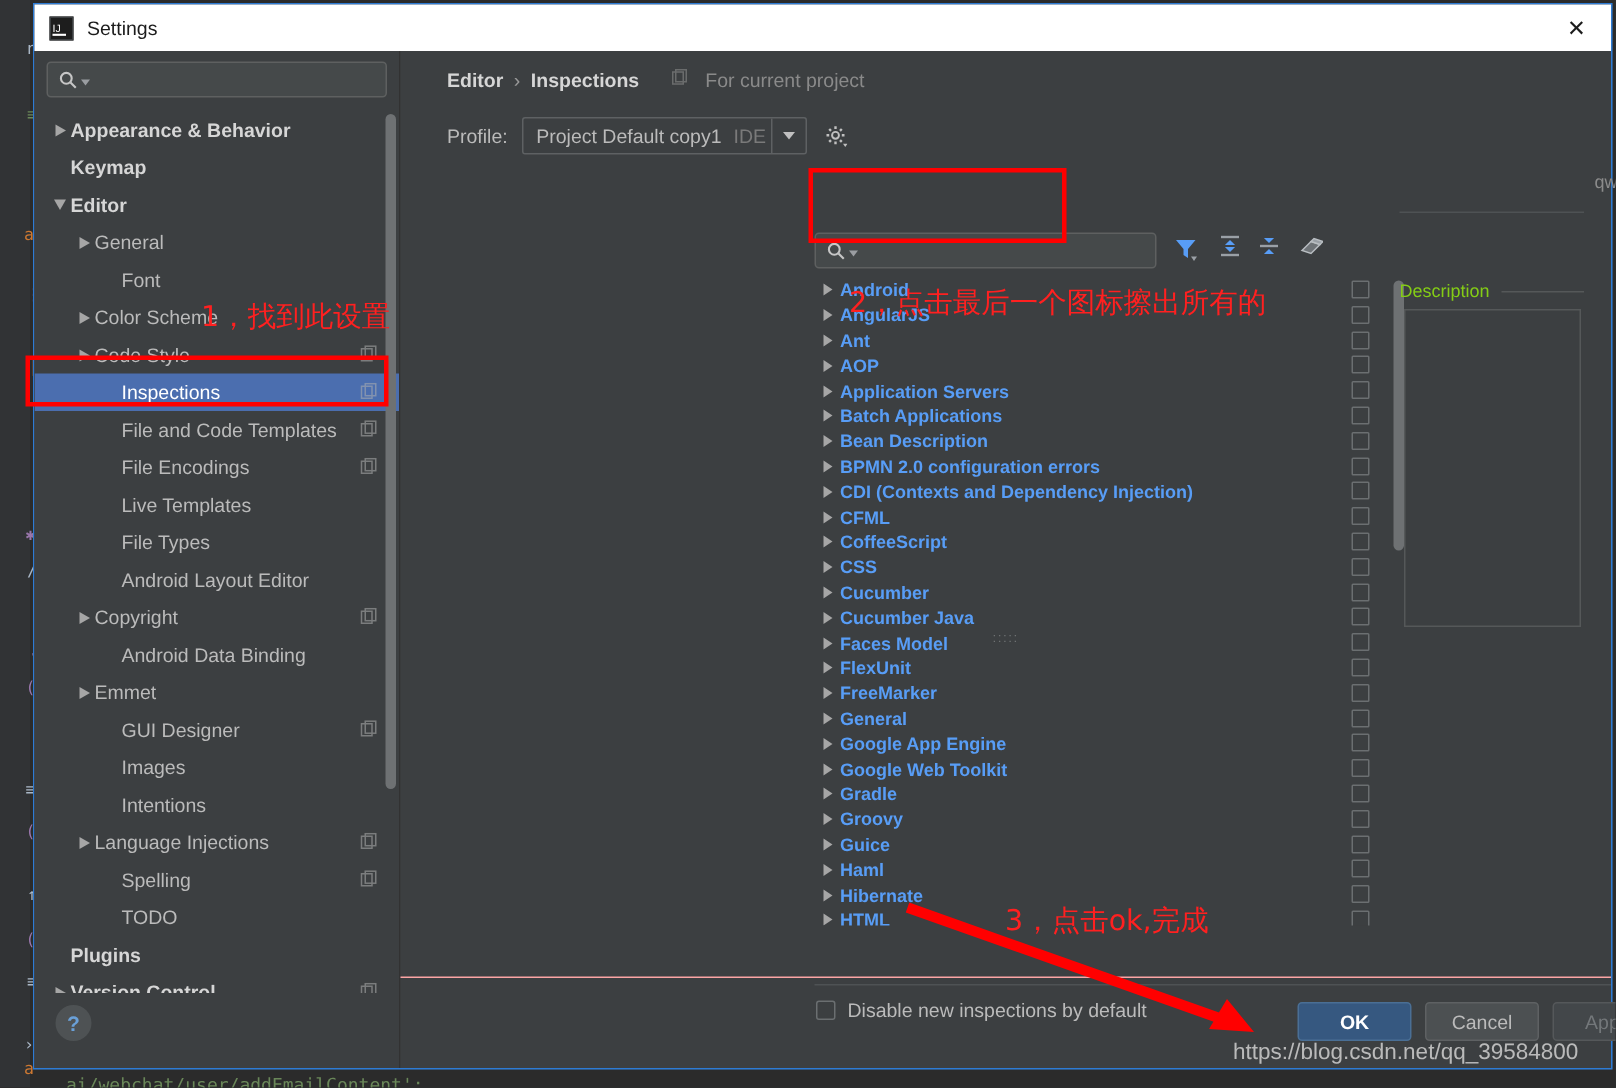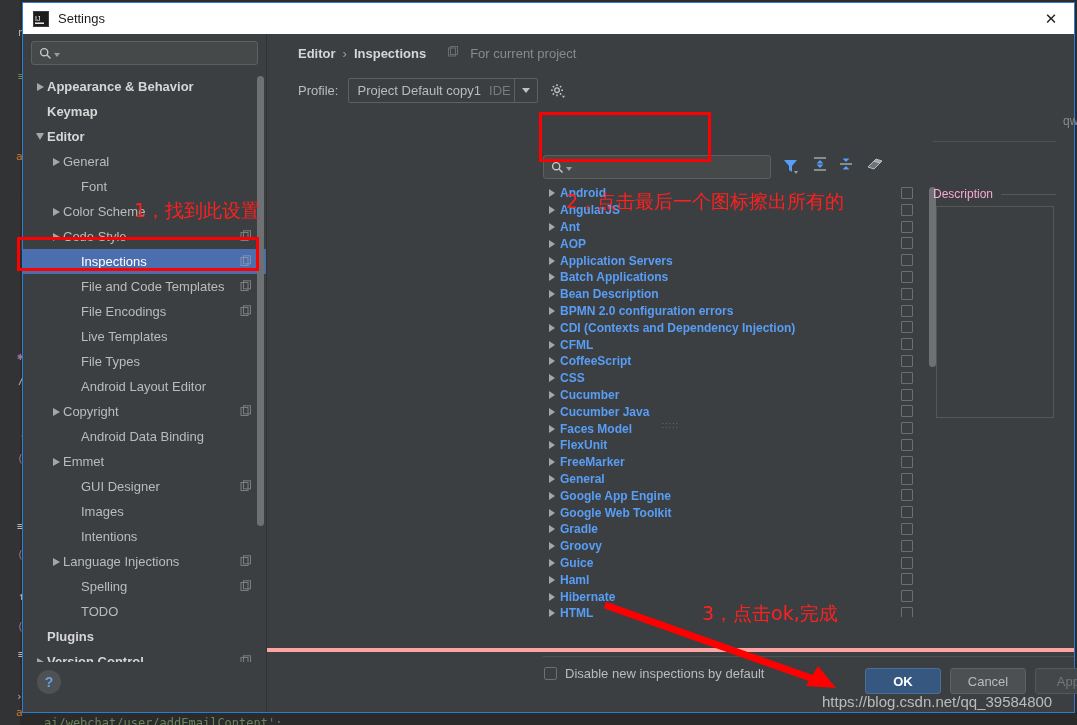--- a/index.html
+++ b/index.html
@@ -278,21 +278,21 @@
     box-sizing: border-box;
     border-radius: 2px;
   }
 
   
   .desc-head {
     position: absolute; left: 666px; top: 153px;
     right: 18px;
     display: flex; align-items: center; gap: 8px;
   }
-  .desc-title { font-size: 12px; color: #f9a8d4; white-space: nowrap; }
+  .desc-title { font-size: 12px; color: #84cc16; white-space: nowrap; }
   .desc-rule { flex: 1; height: 1px; background: #555859; }
   .desc-box {
     position: absolute; left: 669px; top: 172px;
     right: 20px; height: 212px;
     border: 1px solid #555859;
     background: #3c3f41;
     box-sizing: border-box;
   }
   .grip {
     position: absolute; left: 50%; transform: translateX(-50%);
@@ -300,21 +300,21 @@
     font-size: 9px; color: #6e7173; letter-spacing: 1px;
   }
   .hz-rule-top {
     position: absolute; left: 666px; right: 18px; top: 107px;
     height: 1px; background: #4e5254;
   }
 
   
   .btn-bar {
     position: absolute; left: 0; right: 0; bottom: 0; height: 60px;
-    border-top: 4px solid #fca5a5;
+    border-top: 1px solid #fca5a5;
   }
   .btn {
     position: absolute; top: 16px;
     height: 26px; width: 76px;
     font-size: 13px;
     display: flex; align-items: center; justify-content: center;
     box-sizing: border-box;
     border-radius: 3px;
     cursor: pointer;
   }
@@ -878,21 +878,21 @@
       </div>
     </div>
   </div>
 
   <div class="anno anno-box" style="left:17px; top:237px; width:242px; height:34px;"></div>
   <div class="anno anno-text" style="left:134px; top:198px;">1，找到此设置</div>
 
   <div class="anno anno-box" style="left:539px; top:112px; width:172px; height:50px;"></div>
   <div class="anno anno-text" style="left:566px; top:189px;">2，点击最后一个图标擦出所有的</div>
 
-  <div class="anno anno-text" style="left:670px; top:601px;margin-left:32px;">3，点击ok,完成</div>
+  <div class="anno anno-text" style="left:670px; top:601px;">3，点击ok,完成</div>
   <svg class="anno" style="left:600px; top:600px;" width="260" height="100" viewBox="0 0 260 100">
     <line x1="5" y1="5" x2="222" y2="82" stroke="#ff0000" stroke-width="7"></line>
     <path d="M236 88 L206 86 L218 66 Z" fill="#ff0000"></path>
   </svg>
 
   <div class="watermark">https://blog.csdn.net/qq_39584800</div>
 
 </div>
 
 </body></html>

